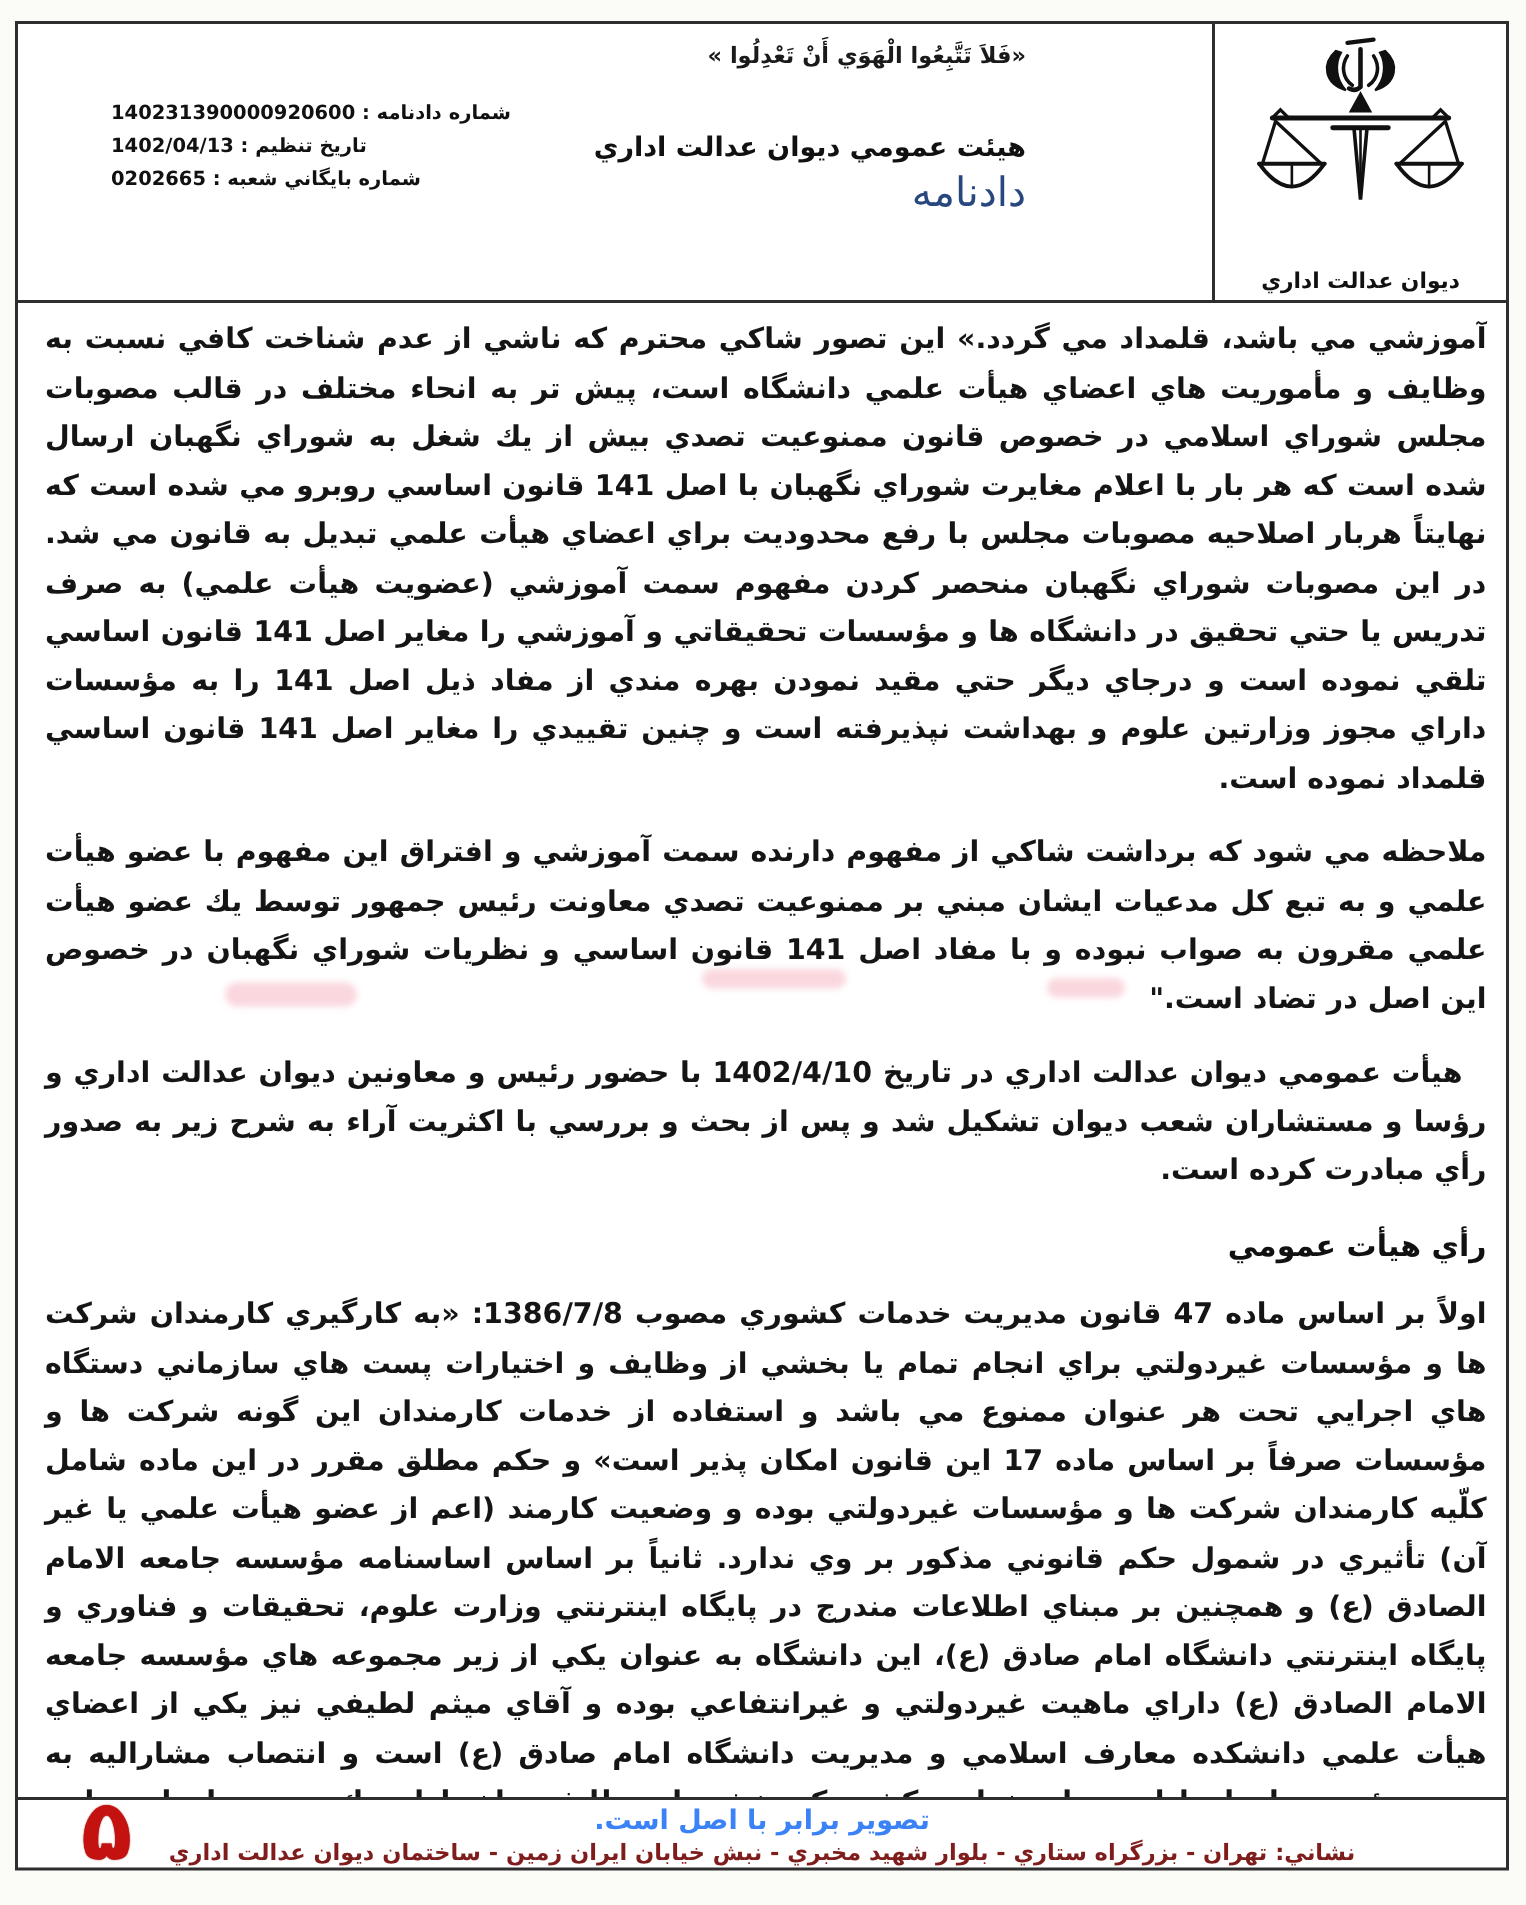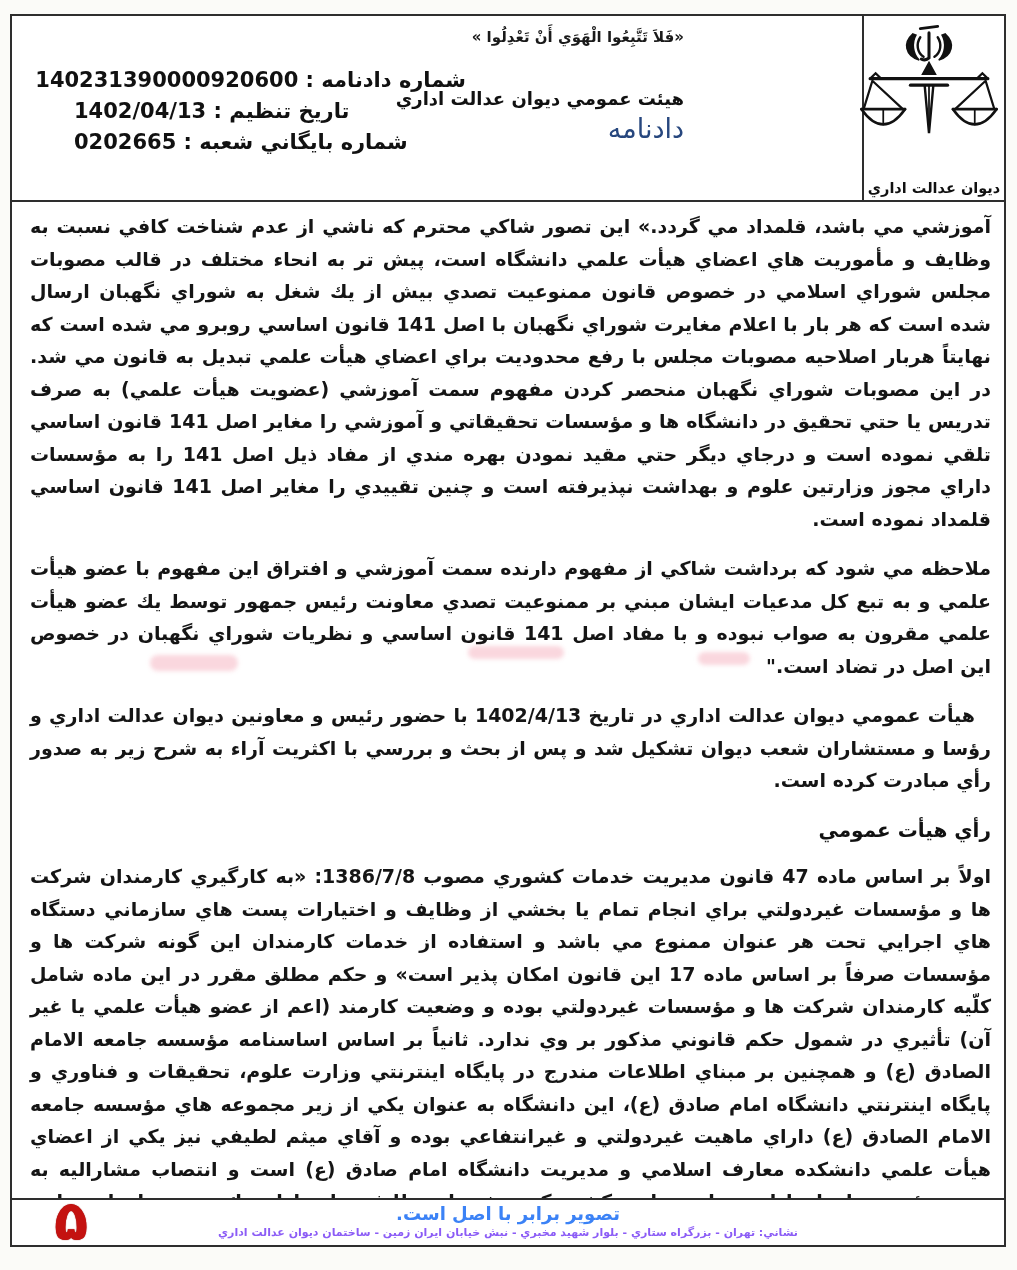--- a/index.html
+++ b/index.html
@@ -36,21 +36,21 @@
     border-bottom: 2px solid #2e2e2e;
   }
   .h-meta {
     position: absolute;
     top: 52px;
     left: 62px;
     width: 392px;
     text-align: left;
     direction: rtl;
     font-weight: bold;
-    font-size: 21px;
+    font-size: 13px;
     color: #111;
   }
   .h-meta .meta-line { margin-bottom: 7px; white-space: nowrap; text-align: left; }
   .h-meta .meta-line.gap { }
 
   .h-center {
     position: absolute;
     top: 12px;
     right: 320px;
     width: 300px;
@@ -75,21 +75,21 @@
     font-weight: normal;
     color: #27477e;
     letter-spacing: 2px;
   }
 
   .logo-box {
     position: absolute;
     top: 0;
     left: auto;
     right: 0;
-    width: 142px;
+    width: 196px;
     height: 100%;
     border-left: 2px solid #2e2e2e;
     text-align: center;
   }
   .logo-box svg { margin-top: 6px; }
   .logo-caption {
     position: absolute;
     bottom: 4px;
     width: 100%;
     font-size: 14.5px;
@@ -128,23 +128,23 @@
     text-align: center;
   }
   .cert-line {
     margin-top: 3px;
     font-size: 18px;
     font-weight: bold;
     color: #3b82f6;
   }
   .addr-line {
     margin-top: 2px;
-    font-size: 11px;
-    font-weight: bold;
-    color: #8b5cf6;
+    font-size: 15px;
+    font-weight: bold;
+    color: #7f1d1d;
   }
   .page-num {
     position: absolute;
     left: 42px;
     top: -8px;
     font-size: 56px;
     line-height: 58px;
     font-weight: bold;
     color: #c41210;
     text-shadow: 0 0 1px #8c0a08;
@@ -214,21 +214,21 @@
             <path d="M107 80 V94" stroke-width="1.6"></path>
           </svg>
         </span>
         <div class="logo-caption">ديوان عدالت اداري</div>
       </div>
     </div>
 
     <div class="doc-body">
       <p class="para">آموزشي مي باشد، قلمداد مي گردد.» اين تصور شاكي محترم كه ناشي از عدم شناخت كافي نسبت به وظايف و مأموريت هاي اعضاي هيأت علمي دانشگاه است، پيش تر به انحاء مختلف در قالب مصوبات مجلس شوراي اسلامي در خصوص قانون ممنوعيت تصدي بيش از يك شغل به شوراي نگهبان ارسال شده است كه هر بار با اعلام مغايرت شوراي نگهبان با اصل 141 قانون اساسي روبرو مي شده است كه نهايتاً هربار اصلاحيه مصوبات مجلس با رفع محدوديت براي اعضاي هيأت علمي تبديل به قانون مي شد. در اين مصوبات شوراي نگهبان منحصر كردن مفهوم سمت آموزشي (عضويت هيأت علمي) به صرف تدريس يا حتي تحقيق در دانشگاه ها و مؤسسات تحقيقاتي و آموزشي را مغاير اصل 141 قانون اساسي تلقي نموده است و درجاي ديگر حتي مقيد نمودن بهره مندي از مفاد ذيل اصل 141 را به مؤسسات داراي مجوز وزارتين علوم و بهداشت نپذيرفته است و چنين تقييدي را مغاير اصل 141 قانون اساسي قلمداد نموده است.</p>
       <p class="para">ملاحظه مي شود كه برداشت شاكي از مفهوم دارنده سمت آموزشي و افتراق اين مفهوم با عضو هيأت علمي و به تبع كل مدعيات ايشان مبني بر ممنوعيت تصدي معاونت رئيس جمهور توسط يك عضو هيأت علمي مقرون به صواب نبوده و با مفاد اصل 141 قانون اساسي و نظريات شوراي نگهبان در خصوص اين اصل در تضاد است."</p>
-      <p class="para indented">هيأت عمومي ديوان عدالت اداري در تاريخ 1402/4/13 با حضور رئيس و معاونين ديوان عدالت اداري و رؤسا و مستشاران شعب ديوان تشكيل شد و پس از بحث و بررسي با اكثريت آراء به شرح زير به صدور رأي مبادرت كرده است.</p>
+      <p class="para indented">هيأت عمومي ديوان عدالت اداري در تاريخ 1402/4/10 با حضور رئيس و معاونين ديوان عدالت اداري و رؤسا و مستشاران شعب ديوان تشكيل شد و پس از بحث و بررسي با اكثريت آراء به شرح زير به صدور رأي مبادرت كرده است.</p>
       <div class="ruling-heading">رأي هيأت عمومي</div>
       <p class="para">اولاً بر اساس ماده 47 قانون مديريت خدمات كشوري مصوب 1386/7/8: «به كارگيري كارمندان شركت ها و مؤسسات غيردولتي براي انجام تمام يا بخشي از وظايف و اختيارات پست هاي سازماني دستگاه هاي اجرايي تحت هر عنوان ممنوع مي باشد و استفاده از خدمات كارمندان اين گونه شركت ها و مؤسسات صرفاً بر اساس ماده 17 اين قانون امكان پذير است» و حكم مطلق مقرر در اين ماده شامل كلّيه كارمندان شركت ها و مؤسسات غيردولتي بوده و وضعيت كارمند (اعم از عضو هيأت علمي يا غير آن) تأثيري در شمول حكم قانوني مذكور بر وي ندارد. ثانياً بر اساس اساسنامه مؤسسه جامعه الامام الصادق (ع) و همچنين بر مبناي اطلاعات مندرج در پايگاه اينترنتي وزارت علوم، تحقيقات و فناوري و پايگاه اينترنتي دانشگاه امام صادق (ع)، اين دانشگاه به عنوان يكي از زير مجموعه هاي مؤسسه جامعه الامام الصادق (ع) داراي ماهيت غيردولتي و غيرانتفاعي بوده و آقاي ميثم لطيفي نيز يكي از اعضاي هيأت علمي دانشكده معارف اسلامي و مديريت دانشگاه امام صادق (ع) است و انتصاب مشاراليه به سمت رئيس سازمان اداري و استخدامي كشور كه بخشي از وظايف و اختيارات يك پست سازماني را بر عهده دارد، مصداق به كارگيري كارمند يك مؤسسه غيردولتي براي انجام بخشي از</p>
     </div>
 
     <div class="footer">
       <div class="page-num">۵</div>
       <div class="cert-line">تصوير برابر با اصل است.</div>
       <div class="addr-line">نشاني:  تهران - بزرگراه ستاري - بلوار شهيد مخبري - نبش خيابان ايران زمين - ساختمان ديوان عدالت اداري</div>
     </div>
   </div>

